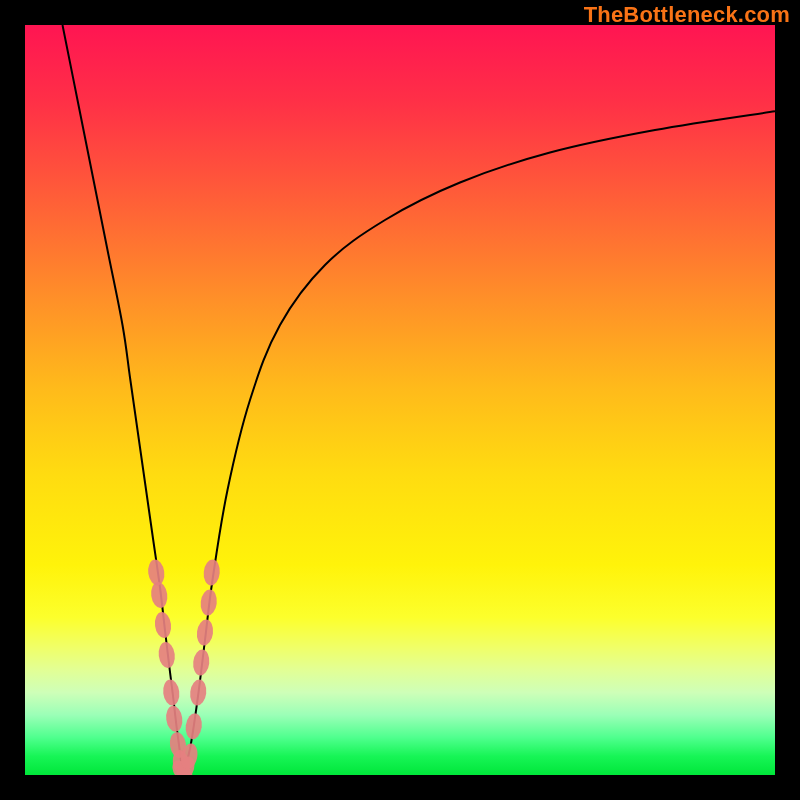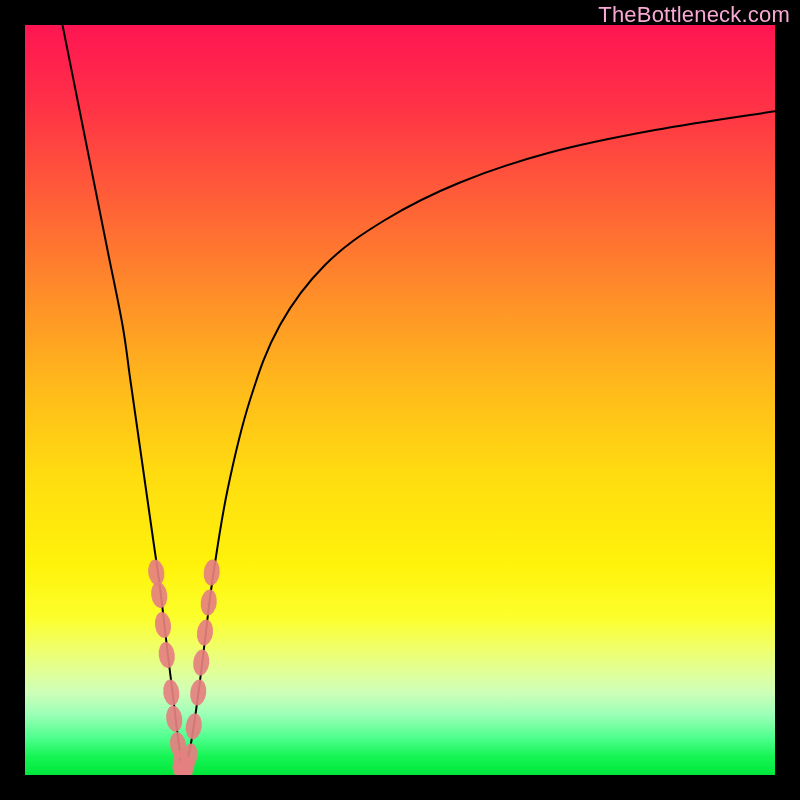--- a/index.html
+++ b/index.html
@@ -25,23 +25,23 @@
     overflow: hidden;
   }
   .plot svg {
     position: absolute;
     inset: 0;
   }
   .watermark {
     position: absolute;
     top: 2px;
     right: 10px;
-    color: #f9a8d4;
+    color: #f97316;
     font-size: 22px;
-    font-weight: 400;
+    font-weight: 700;
     letter-spacing: 0.2px;
     user-select: none;
   }
 </style>
 </head>
 <body>
 
 <div class="frame">
 
   <div class="plot">

